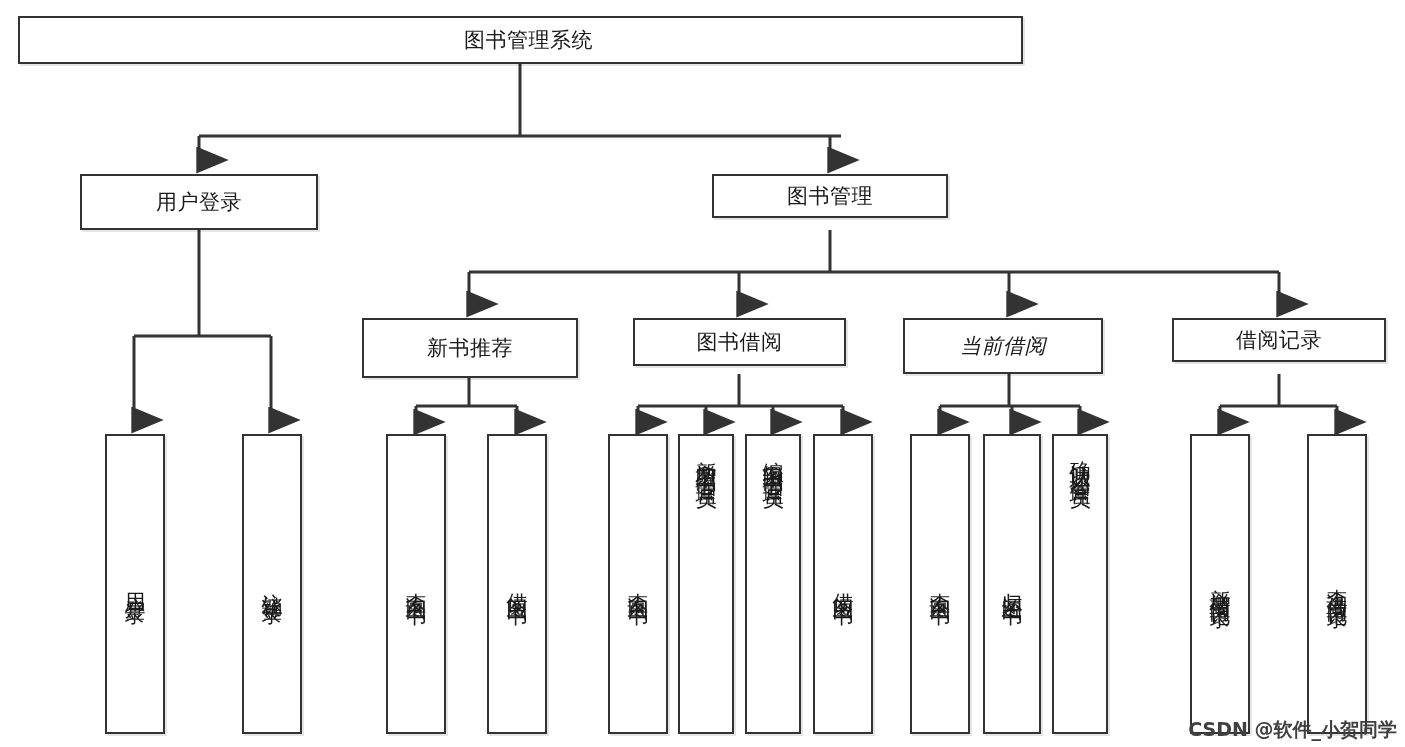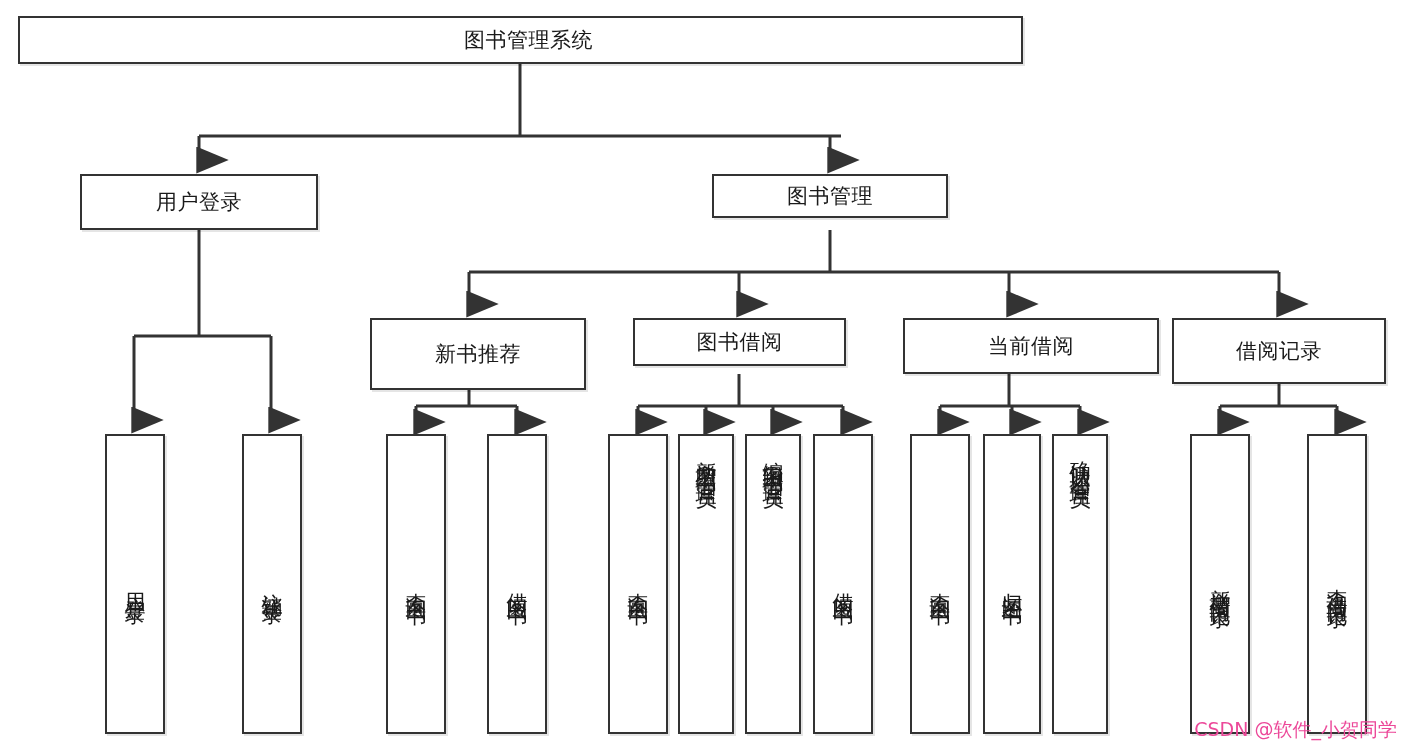--- a/index.html
+++ b/index.html
@@ -114,34 +114,34 @@
       <path d="M 1220 406 L 1220 422" marker-end="url(#arrow)"></path>
       <path d="M 1337 406 L 1337 422" marker-end="url(#arrow)"></path>
     </g>
   </svg>
 
   <div class="node h" style="left: 18px; top: 16px; width: 1005px; height: 48px; padding-left: 16px;">图书管理系统</div>
 
   <div class="node h" style="left: 80px; top: 174px; width: 238px; height: 56px;">用户登录</div>
   <div class="node h" style="left: 712px; top: 174px; width: 236px; height: 44px;">图书管理</div>
 
-  <div class="node h" style="left: 370px; top: 318px; width: 216px; height: 72px;">新书推荐</div>
+  <div class="node h" style="left: 362px; top: 318px; width: 216px; height: 60px;">新书推荐</div>
   <div class="node h" style="left: 633px; top: 318px; width: 213px; height: 48px;">图书借阅</div>
-  <div class="node h" style="left: 903px; top: 318px; width: 256px; height: 56px;">当前借阅</div>
-  <div class="node h" style="left: 1172px; top: 318px; width: 214px; height: 66px;">借阅记录</div>
+  <div class="node h" style="left: 903px; top: 318px; width: 200px; height: 56px; font-style: italic;">当前借阅</div>
+  <div class="node h" style="left: 1172px; top: 318px; width: 214px; height: 44px;">借阅记录</div>
 
   <div class="node v mid" style="left: 105px; top: 434px; width: 60px; height: 300px;">用户登录</div>
   <div class="node v mid" style="left: 242px; top: 434px; width: 60px; height: 300px;">注销登录</div>
   <div class="node v mid" style="left: 386px; top: 434px; width: 60px; height: 300px;">查询图书</div>
   <div class="node v mid" style="left: 487px; top: 434px; width: 60px; height: 300px;">借阅图书</div>
   <div class="node v mid" style="left: 608px; top: 434px; width: 60px; height: 300px;">查询图书</div>
   <div class="node v" style="left: 678px; top: 434px; width: 56px; height: 300px;">新增图书（管理员）</div>
   <div class="node v" style="left: 745px; top: 434px; width: 56px; height: 300px;">编辑图书（管理员）</div>
   <div class="node v mid" style="left: 813px; top: 434px; width: 60px; height: 300px;">借阅图书</div>
   <div class="node v mid" style="left: 910px; top: 434px; width: 60px; height: 300px;">查询图书</div>
   <div class="node v mid" style="left: 983px; top: 434px; width: 58px; height: 300px;">归还图书</div>
   <div class="node v" style="left: 1052px; top: 434px; width: 56px; height: 300px;">确认归还（管理员）</div>
   <div class="node v mid" style="left: 1190px; top: 434px; width: 60px; height: 300px;">新增借阅记录</div>
   <div class="node v mid" style="left: 1307px; top: 434px; width: 60px; height: 300px;">查询借阅记录</div>
 
-  <div class="watermark" style="color: #ec4899;">CSDN @软件_小贺同学</div>
+  <div class="watermark" style="color: #404040; font-weight: bold;">CSDN @软件_小贺同学</div>
 
 </div>
 
 </body></html>

